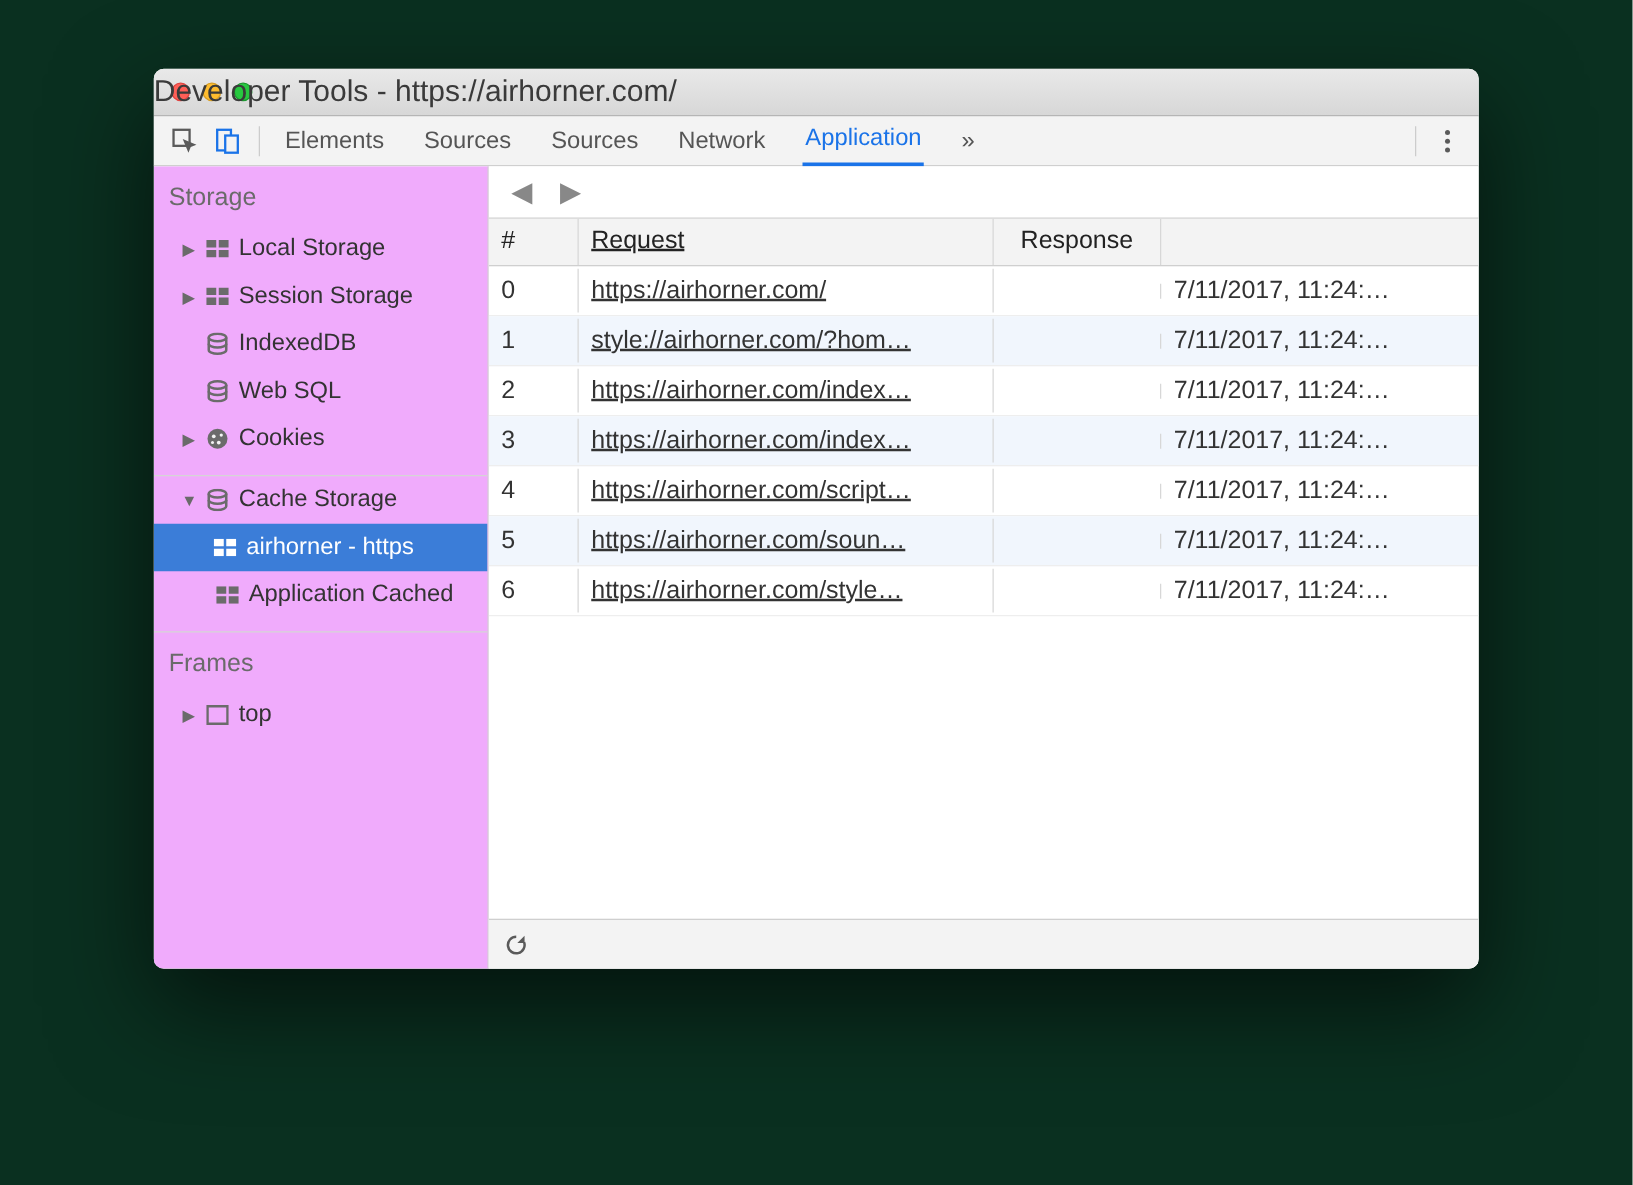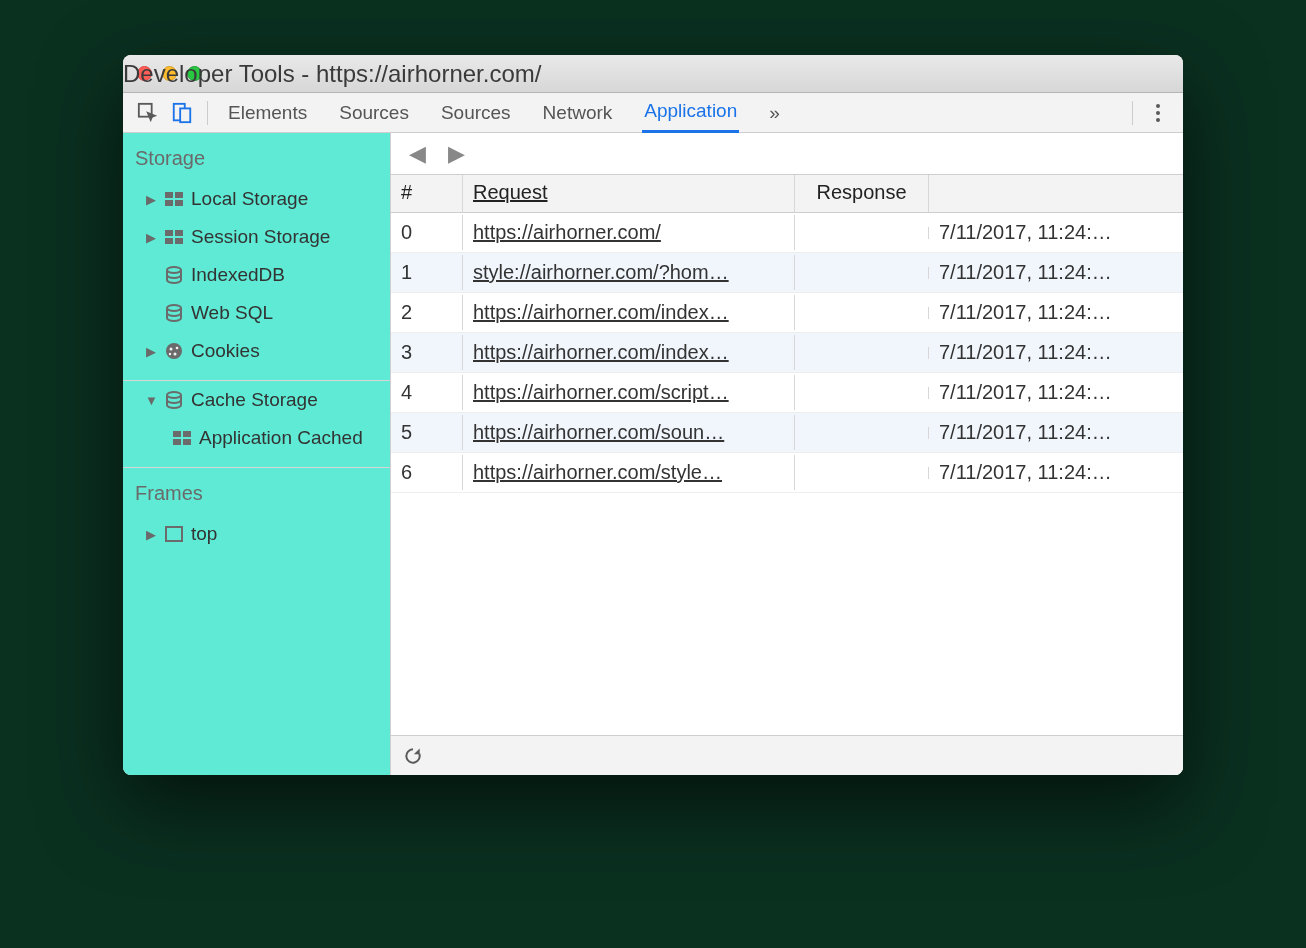--- a/index.html
+++ b/index.html
@@ -89,21 +89,21 @@
   display: flex;
   align-items: center;
 }
 .body {
   flex: 1;
   display: flex;
   overflow: hidden;
 }
 .sidebar {
   width: 268px;
-  background: #5eead4;
+  background: #f0abfc;
   border-right: 1px solid #cfcfcf;
   overflow: hidden;
   font-size: 19px;
   color: #333;
 }
 .section-header {
   padding: 14px 12px 10px 12px;
   color: #6a6a6a;
   font-size: 20px;
 }
@@ -313,20 +313,31 @@
         <span class="icon">
             <svg width="18" height="18" viewBox="0 0 18 18">
               <ellipse cx="9" cy="4" rx="7" ry="3" fill="none" stroke="#6b6b6b" stroke-width="2"></ellipse>
               <path d="M2 4 V14 a7 3 0 0 0 14 0 V4" fill="none" stroke="#6b6b6b" stroke-width="2"></path>
               <path d="M2 9 a7 3 0 0 0 14 0" fill="none" stroke="#6b6b6b" stroke-width="2"></path>
             </svg>
           </span>
         <span>Cache Storage</span>
       </div>
 
+      <div class="tree-item level2 selected">
+        <span class="icon">
+            <svg width="18" height="14" viewBox="0 0 18 14">
+              <rect x="0" y="0" width="8" height="6" fill="#fff"></rect>
+              <rect x="10" y="0" width="8" height="6" fill="#fff"></rect>
+              <rect x="0" y="8" width="8" height="6" fill="#fff"></rect>
+              <rect x="10" y="8" width="8" height="6" fill="#fff"></rect>
+            </svg>
+          </span>
+        <span>airhorner - https</span>
+      </div>
 
       <div class="tree-item level2" style="padding-left:30px">
         <span class="spacer"></span>
         <span class="icon">
             <svg width="18" height="14" viewBox="0 0 18 14">
               <rect x="0" y="0" width="8" height="6" fill="#6b6b6b"></rect>
               <rect x="10" y="0" width="8" height="6" fill="#6b6b6b"></rect>
               <rect x="0" y="8" width="8" height="6" fill="#6b6b6b"></rect>
               <rect x="10" y="8" width="8" height="6" fill="#6b6b6b"></rect>
             </svg>

